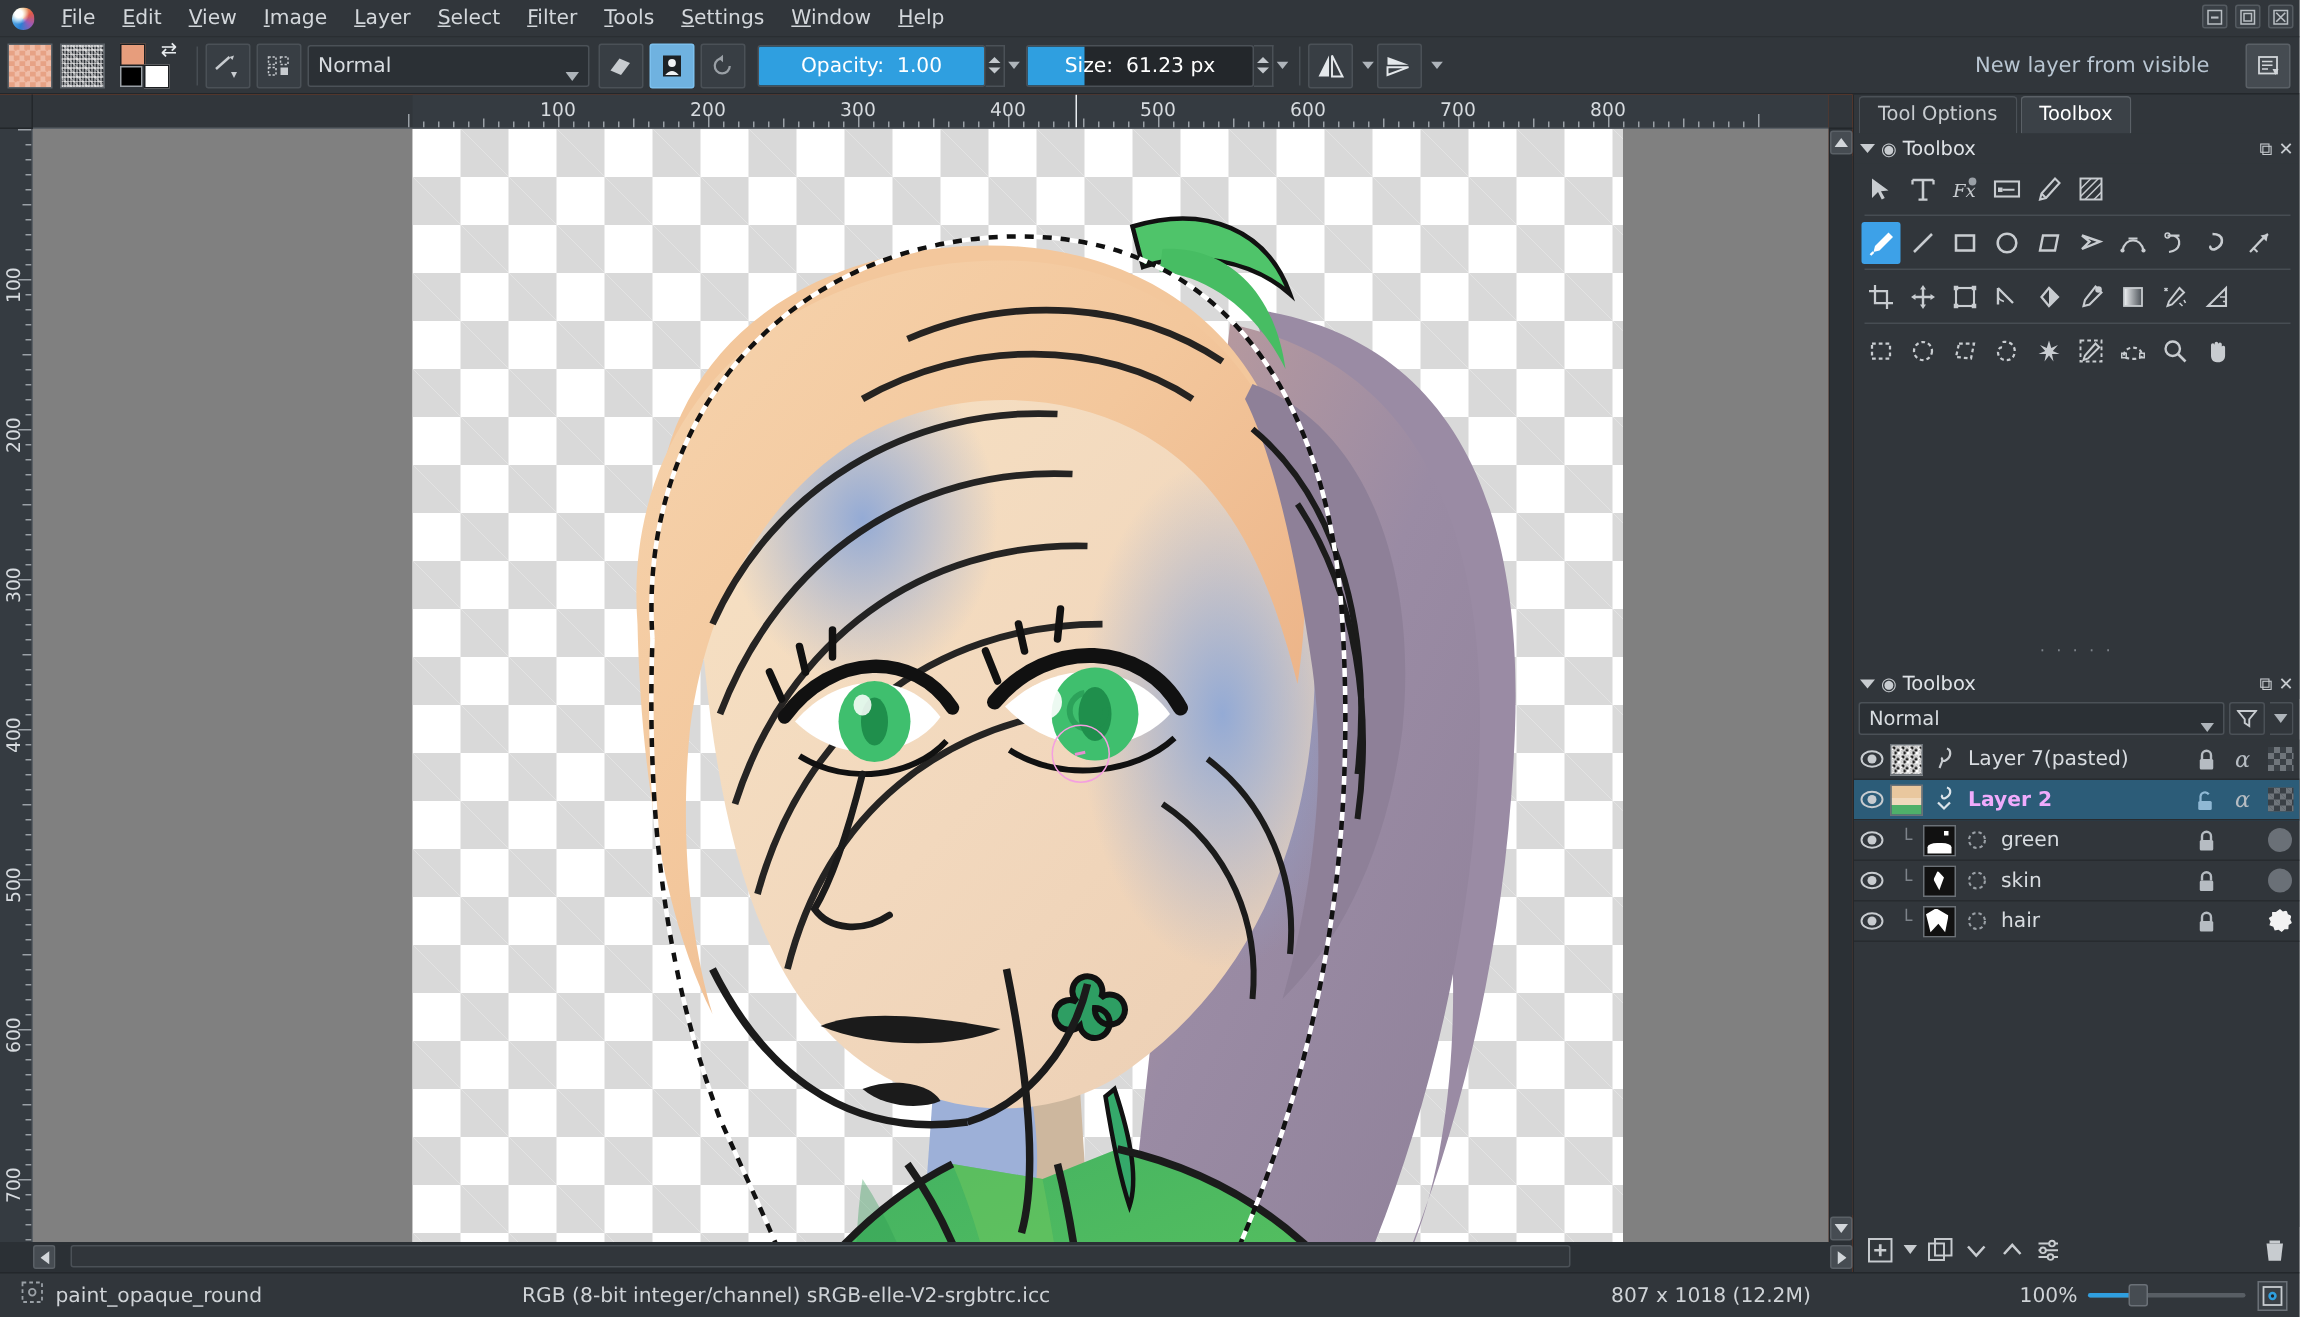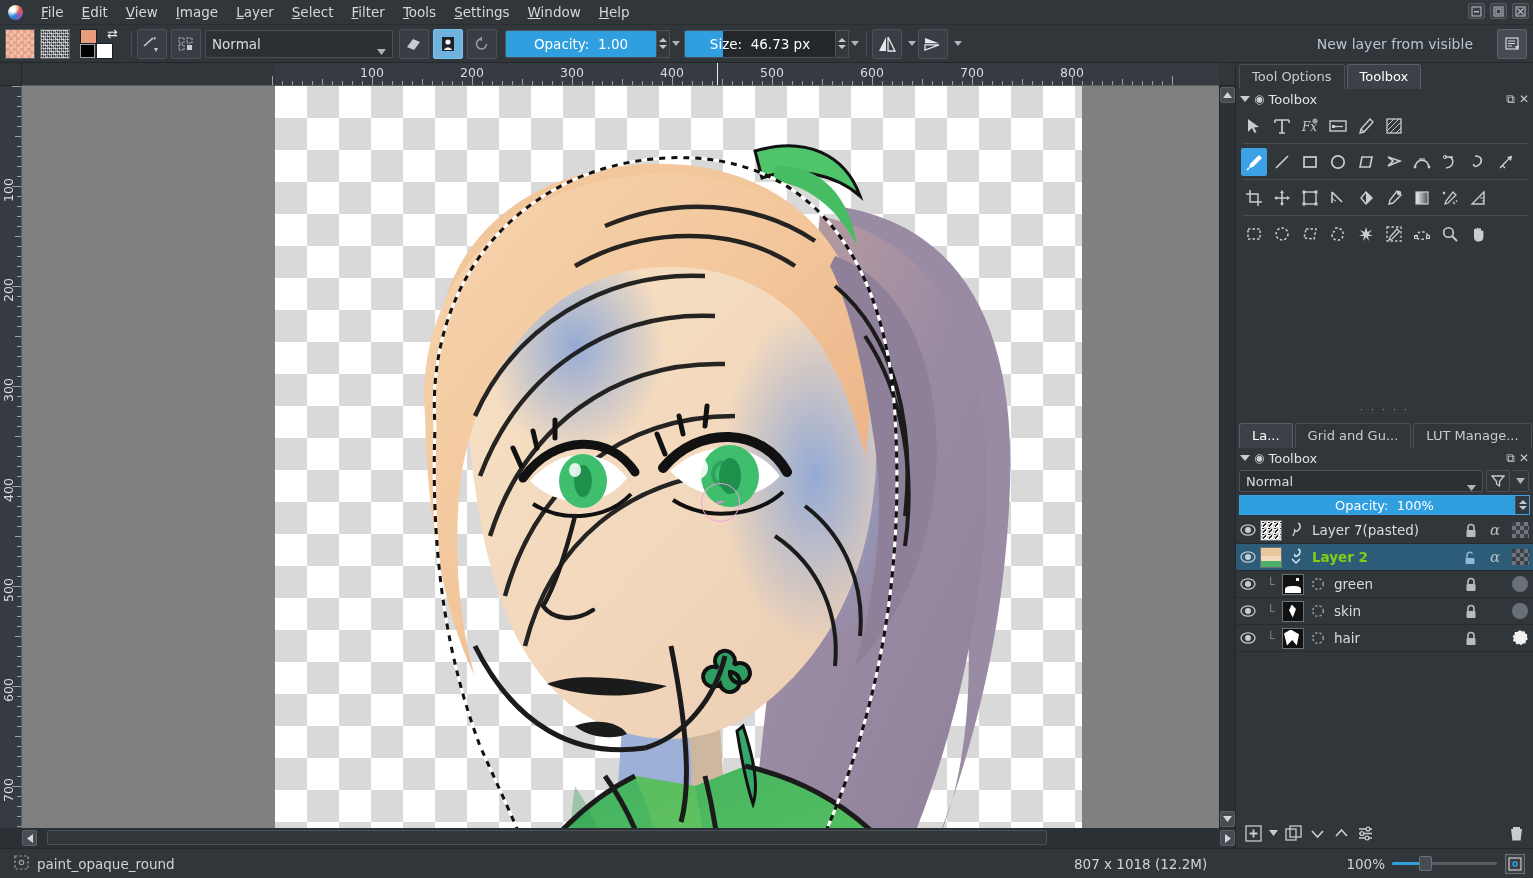--- a/index.html
+++ b/index.html
@@ -204,21 +204,21 @@
   .lrow .thumb {
     width:22px; height:21px; border:1px solid #6b7177; margin-right:3px; background:#fff; overflow:hidden; position:relative;
   }
   .lrow .thumb.chk {
     background-image:linear-gradient(45deg,#cccccc 25%,transparent 25%,transparent 75%,#cccccc 75%),
                      linear-gradient(45deg,#cccccc 25%,transparent 25%,transparent 75%,#cccccc 75%);
     background-size:6px 6px; background-position:0 0,3px 3px; background-color:#fff;
   }
   .lrow .mask-ico { width:22px; display:flex; align-items:center; justify-content:center; }
   .lrow .lname { flex:1 1 auto; font-size:13.5px; color:#d8dce0; padding-left:5px; white-space:nowrap; overflow:hidden; }
-  .lrow.sel .lname { font-weight:bold; color:#84cc16; }
+  .lrow.sel .lname { font-weight:bold; color:#f0abfc; }
   .lrow .cell { width:24px; display:flex; align-items:center; justify-content:center; }
   .lrow .cell.alpha { font-style:italic; font-family:"DejaVu Serif",serif; font-size:15px; color:#b6bcc2; }
   .lrow .cell.last { width:26px; }
   .chkbox-ico { width:17px;height:16px;
     background-image:linear-gradient(45deg,#6f757b 25%,transparent 25%,transparent 75%,#6f757b 75%),
                      linear-gradient(45deg,#6f757b 25%,transparent 25%,transparent 75%,#6f757b 75%);
     background-size:8px 8px; background-position:0 0,4px 4px; background-color:#3a4046; }
   .circ { width:16px;height:16px;border-radius:50%;background:#6a7077; }
   .circ.white { background:#f2f2f2; }
 
@@ -355,21 +355,21 @@
       <div class="mini-caret">
         <svg width="8" height="5" viewBox="0 0 8 5">
             <path d="M0 0 L8 0 L4 5 Z" fill="#aeb4ba"></path>
           </svg>
       </div>
     </div>
 
     <div style="display:flex;align-items:center;margin-left:2px;">
       <div class="slider" style="width:152px;">
         <div class="fill" id="size-fill" style="width: 25%;"></div>
-        <div class="txt"><span>Size:</span>&nbsp;&nbsp;<span>46.73 px</span></div>
+        <div class="txt"><span>Size:</span>&nbsp;&nbsp;<span>61.23 px</span></div>
       </div>
       <div class="spin">
           <i class="up"></i>
           <i class="dn"></i>
         </div>
       <div class="mini-caret">
         <svg width="8" height="5" viewBox="0 0 8 5">
             <path d="M0 0 L8 0 L4 5 Z" fill="#aeb4ba"></path>
           </svg>
       </div>
@@ -993,25 +993,20 @@
             <svg width="18" height="18" viewBox="0 0 18 18">
                 <path d="M5 10 V5 a1.2 1.2 0 0 1 2.4 0 V4 a1.2 1.2 0 0 1 2.4 0 V4.5 a1.2 1.2 0 0 1 2.4 0 V6 a1.2 1.2 0 0 1 2.2 .6 V12 c0 3-2 4.5-4.5 4.5 H9 C6 16.5 5 14 5 12 Z" fill="#c8ccd0"></path>
               </svg>
           </div>
         </div>
       </div>
       <div class="toolbox-fill">
         <div class="dotsgrip">· · · · ·</div>
       </div>
 
-      <div class="tabstrip">
-        <div class="tab active"><span>La...</span></div>
-        <div class="tab"><span>Grid and Gu...</span></div>
-        <div class="tab"><span>LUT Manage...</span></div>
-      </div>
       <div class="docker-title">
         <span class="tri"></span>
         <span class="ico">◉</span>
         <span>Toolbox</span>
         <span class="spacer"></span>
         <span class="ico">⧉</span>
         <span class="x">✕</span>
       </div>
 
       <div class="layers-blend">
@@ -1028,27 +1023,20 @@
               <path d="M1 2 H13 L8.5 7.5 V12 L5.5 10 V7.5 Z" fill="none" stroke="#c8ccd0" stroke-width="1.3"></path>
             </svg>
         </div>
         <div class="filter-caret">
           <svg width="9" height="6" viewBox="0 0 9 6">
               <path d="M0 0 L9 0 L4.5 6 Z" fill="#aeb4ba"></path>
             </svg>
         </div>
       </div>
 
-      <div class="lop">
-        <span><span>Opacity:</span>&nbsp;&nbsp;<span>100%</span></span>
-        <span class="spin2">
-            <i style="width:0;height:0;border-left:4px solid transparent;border-right:4px solid transparent;border-bottom:4px solid #c3c8cd;"></i>
-            <i style="width:0;height:0;border-left:4px solid transparent;border-right:4px solid transparent;border-top:4px solid #c3c8cd;"></i>
-          </span>
-      </div>
 
       <div class="layer-list" id="layer-list">
           <div class="lrow">
             <div class="eye">
               <svg width="16" height="14" viewBox="0 0 16 14">
                 <ellipse cx="8" cy="7" rx="7" ry="5.2" fill="none" stroke="#c8ccd0" stroke-width="1.3"></ellipse>
                 <circle cx="8" cy="7" r="3" fill="#c8ccd0"></circle>
               </svg>
             </div>
             <div class="thumb chk" style="background-image: radial-gradient(circle at 30% 25%, rgb(34, 34, 34) 0px, rgb(34, 34, 34) 1px, transparent 1px), radial-gradient(circle at 70% 55%, rgb(34, 34, 34) 0px, rgb(34, 34, 34) 1px, transparent 1px), radial-gradient(circle at 45% 80%, rgb(34, 34, 34) 0px, rgb(34, 34, 34) 1px, transparent 1px), linear-gradient(45deg, rgb(204, 204, 204) 25%, transparent 25%, transparent 75%, rgb(204, 204, 204) 75%), linear-gradient(45deg, rgb(204, 204, 204) 25%, transparent 25%, transparent 75%, rgb(204, 204, 204) 75%); background-size: 6px 6px, 6px 6px, 6px 6px, 6px 6px, 6px 6px; background-position: 0px 0px, 0px 0px, 0px 0px, 0px 0px, 3px 3px; background-color: rgb(255, 255, 255);"></div>
@@ -1233,20 +1221,21 @@
   </div>
 
   <div class="statusbar">
     <span class="sb-sel-ico">
       <svg width="15" height="15" viewBox="0 0 15 15">
           <rect x="1" y="1" width="13" height="13" fill="none" stroke="#9aa0a6" stroke-width="1.2" stroke-dasharray="2.5 2"></rect>
           <circle cx="7.5" cy="7.5" r="2.2" fill="none" stroke="#9aa0a6" stroke-width="1.2"></circle>
         </svg>
     </span>
     <span class="sb-preset">paint_opaque_round</span>
+    <span class="sb-mid">RGB (8-bit integer/channel)  sRGB-elle-V2-srgbtrc.icc</span>
     <span class="sb-dim">807 x 1018 (12.2M)</span>
     <span class="sb-zoom">100%</span>
     <span class="sb-slider">
       <span class="line"></span>
         <span class="lineb" style="width: 28%;"></span>
         <span class="knob" style="left: 26%;"></span>
     </span>
     <span class="sb-zoomico">
       <svg width="14" height="14" viewBox="0 0 14 14">
           <rect x="1" y="1" width="12" height="12" fill="none" stroke="#c8ccd0" stroke-width="1.2"></rect>

